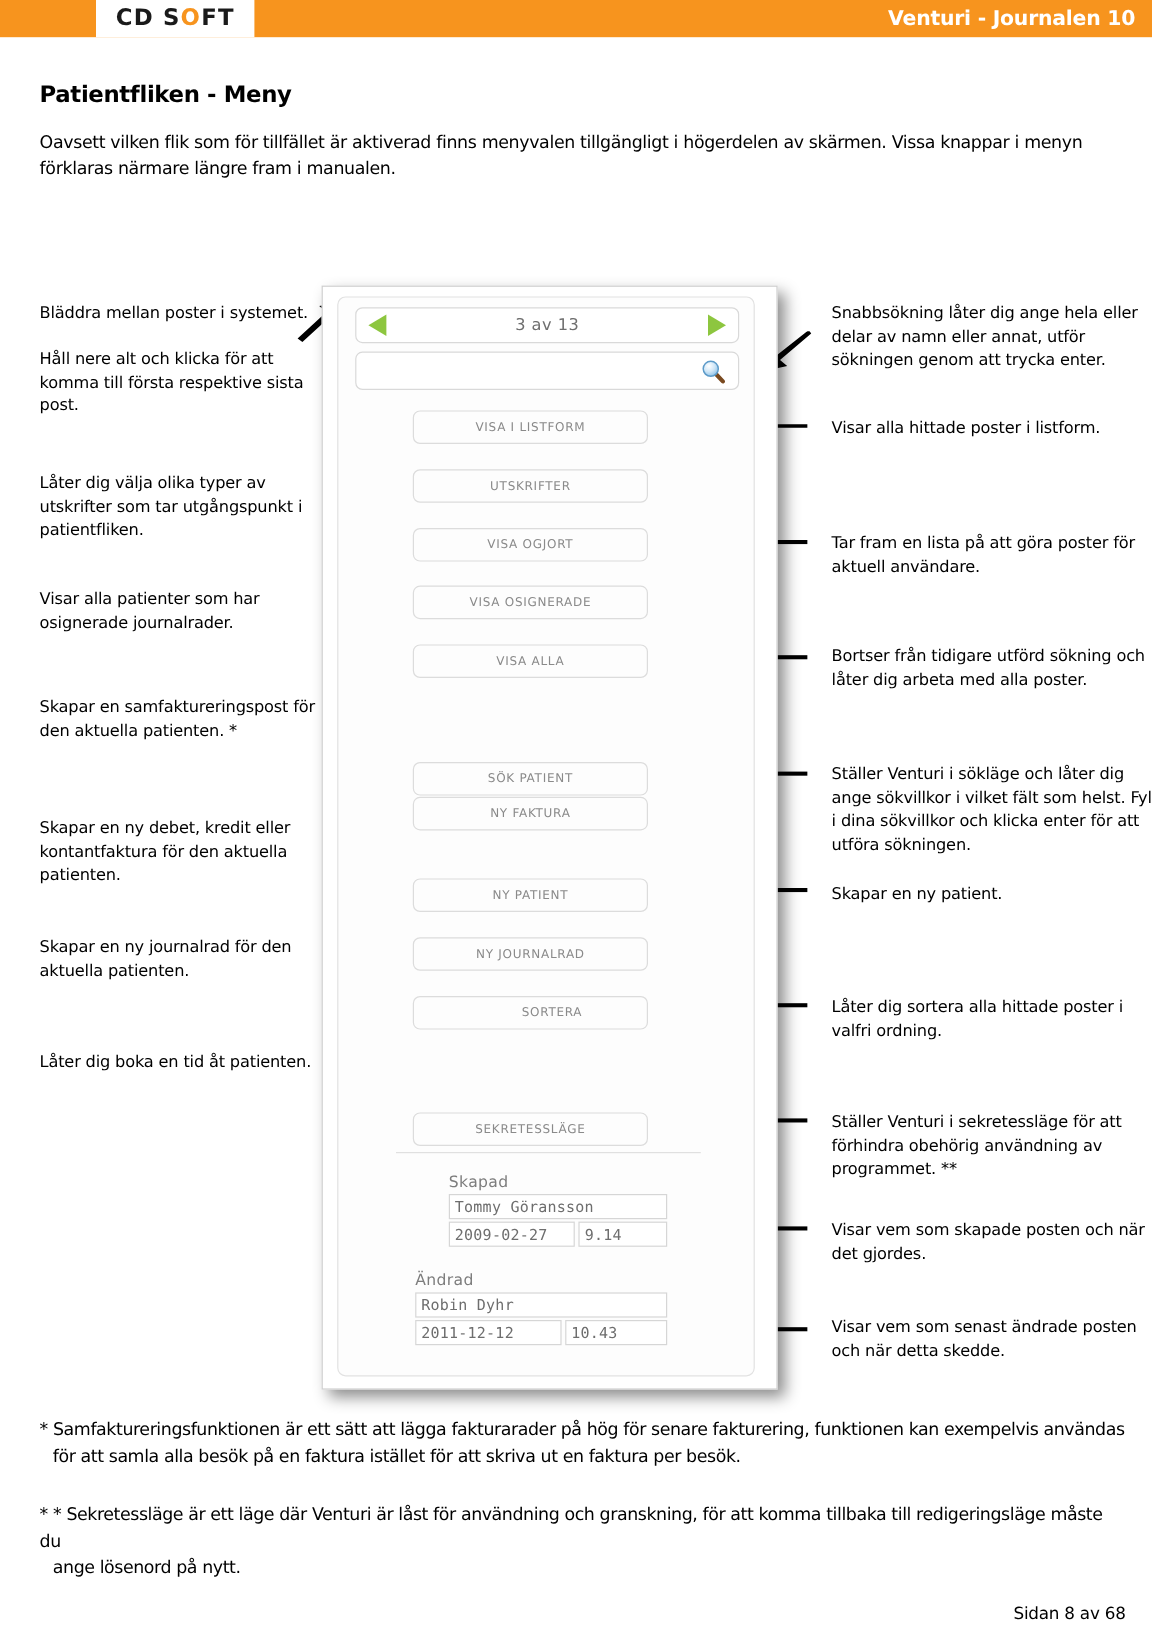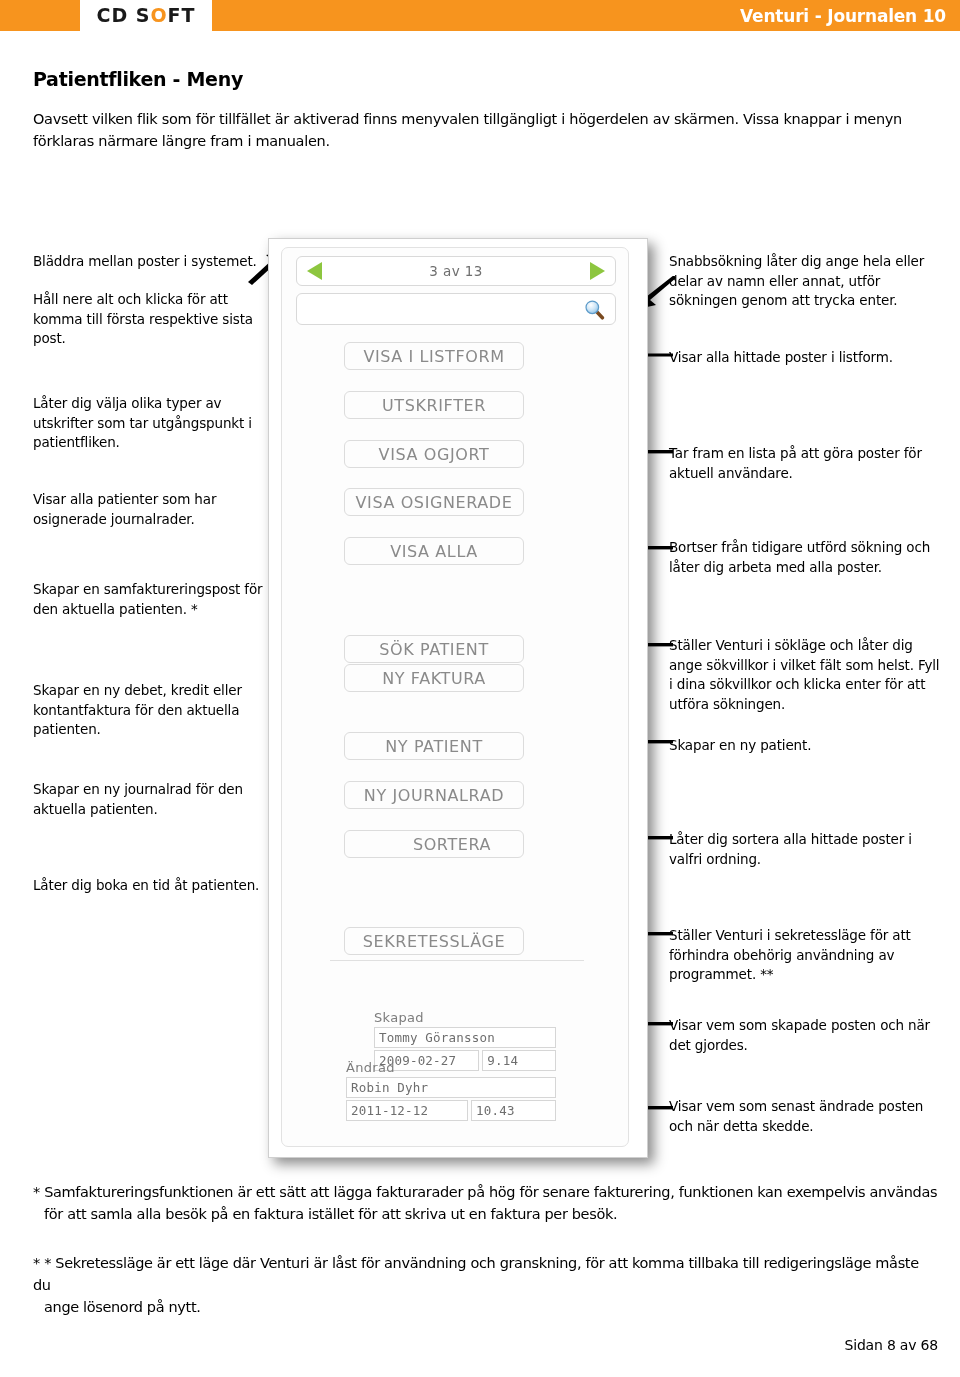--- a/index.html
+++ b/index.html
@@ -132,29 +132,29 @@
   .mag {
     position: absolute;
     right: 10px; top: 5px;
     width: 21px; height: 21px;
   }
 
   
   .mbtn {
     position: absolute;
     left: 62px;
-    width: 180px; height: 28px;
+    width: 196px; height: 28px;
     background: #fdfdfd;
     border: 1px solid #dcdcdc;
     border-radius: 6px;
     display: flex;
     align-items: center;
     justify-content: center;
     font-family: "DejaVu Sans", sans-serif;
-    font-size: 16px;
+    font-size: 10px;
     letter-spacing: 0.6px;
     color: #8a8a8a;
     white-space: nowrap;
   }
 
   
   .mdiv {
     position: absolute;
     left: 48px; top: 712px;
     width: 254px; height: 1px;
@@ -197,21 +197,21 @@
   
   .cleft, .cright {
     position: absolute;
     font-family: "DejaVu Sans", sans-serif;
     font-size: 13.5px;
     line-height: 1.45;
     letter-spacing: -0.15px;
     color: #000;
   }
   .cleft  { text-align: left; }
-  .cright { text-align: left; }
+  .cright { text-align: left; margin-left: 24px; }
 
   
   .arrow { position: absolute; }
 
   
   .footnote {
     position: absolute;
     left: 33px;
     width: 905px;
     font-family: "DejaVu Sans", sans-serif;
@@ -383,21 +383,21 @@
       </div>
     <div class="mbtn" style="top:582px;padding-left:36px;">
         <span>SORTERA</span>
       </div>
     <div class="mbtn" style="top:679px;">
         <span>SEKRETESSLÄGE</span>
       </div>
 
     <div class="mdiv"></div>
 
-    <div class="meta" style="top:762px;padding-left:28px;">
+    <div class="meta" style="top:730px;padding-left:28px;">
       <div class="meta-label">Skapad</div>
       <div class="meta-field">Tommy Göransson</div>
       <div class="meta-row">
         <div class="meta-field mf-date">2009-02-27</div>
         <div class="meta-field mf-time">9.14</div>
       </div>
     </div>
 
     <div class="meta" style="top:812px;">
       <div class="meta-label">Ändrad</div>

